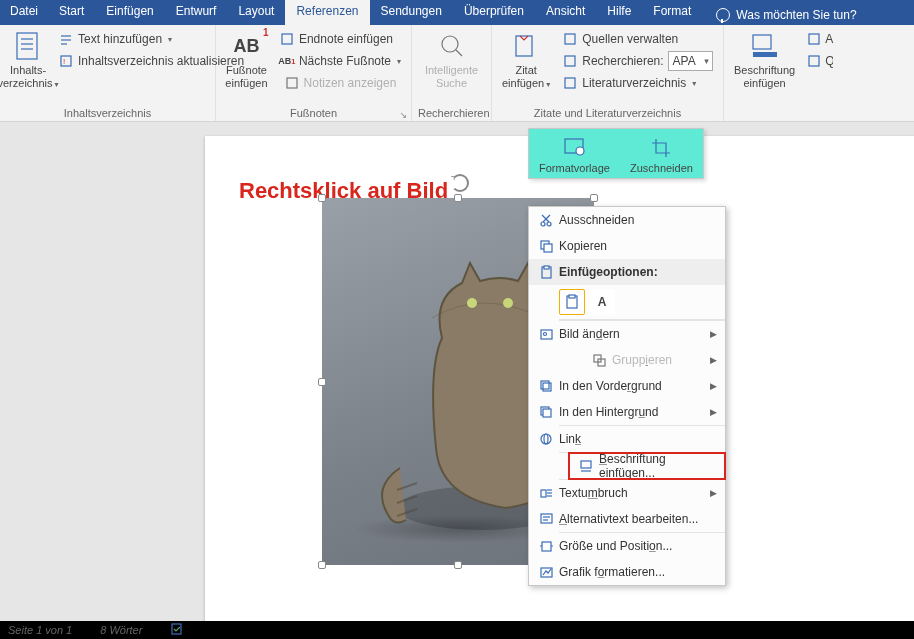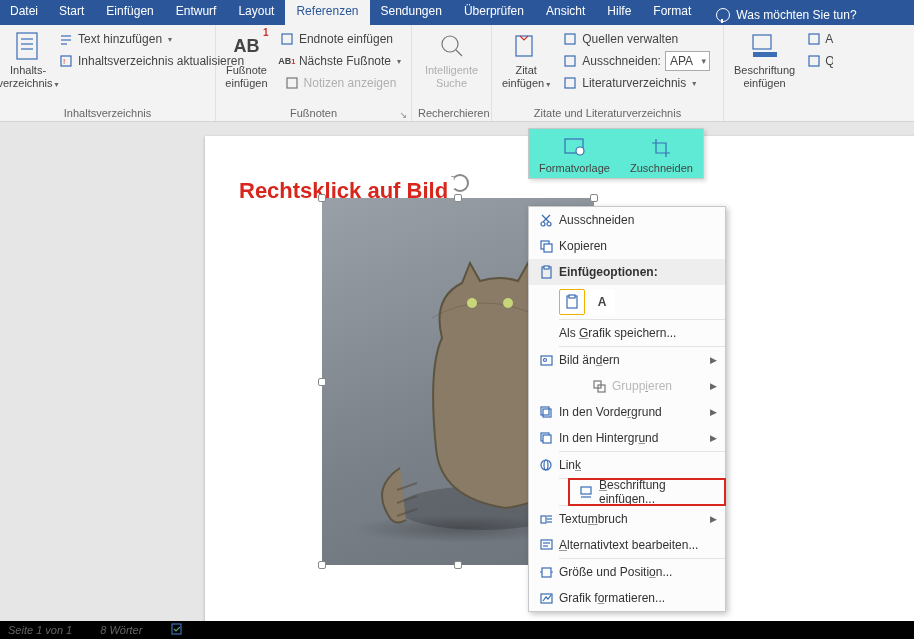--- a/index.html
+++ b/index.html
@@ -206,21 +206,21 @@
               </svg>
             </span>
           <span>Quellen verwalten</span>
         </div>
         <div class="smallrow">
           <span class="sico">
               <svg width="14" height="14">
                 <rect x="2" y="2" width="10" height="10"></rect>
               </svg>
             </span>
-          <span>Ausschneiden:</span>
+          <span>Recherchieren:</span>
           <span class="combo">APA</span>
         </div>
         <div class="smallrow">
           <span class="sico">
               <svg width="14" height="14">
                 <rect x="2" y="2" width="10" height="10"></rect>
               </svg>
             </span>
           <span>Literaturverzeichnis</span>
             <span class="drop">▾</span>
@@ -350,24 +350,20 @@
     <div class="paste-opts">
       <div class="pbtn sel">
           <svg width="16" height="16" stroke="#c77d00">
             <rect x="3" y="2" width="10" height="12"></rect>
             <rect x="5" y="1" width="6" height="3" fill="#fff"></rect>
           </svg>
         </div>
       <div class="pbtn" style="border:none;font-weight:bold;color:#444">A</div>
     </div>
     <div class="sep"></div>
-    <div class="item">
-      <span class="iconcol"></span>
-      <span>Als <span class="mn">G</span>rafik speichern...</span>
-    </div>
     <div class="sep"></div>
     <div class="item arrow">
       <span class="iconcol">
           <svg width="14" height="14" stroke="#b85c00">
             <rect x="2" y="3" width="11" height="9"></rect>
             <circle cx="6" cy="7" r="1.5"></circle>
           </svg>
         </span>
       <span>Bild än<span class="mn">d</span>ern</span>
     </div>

